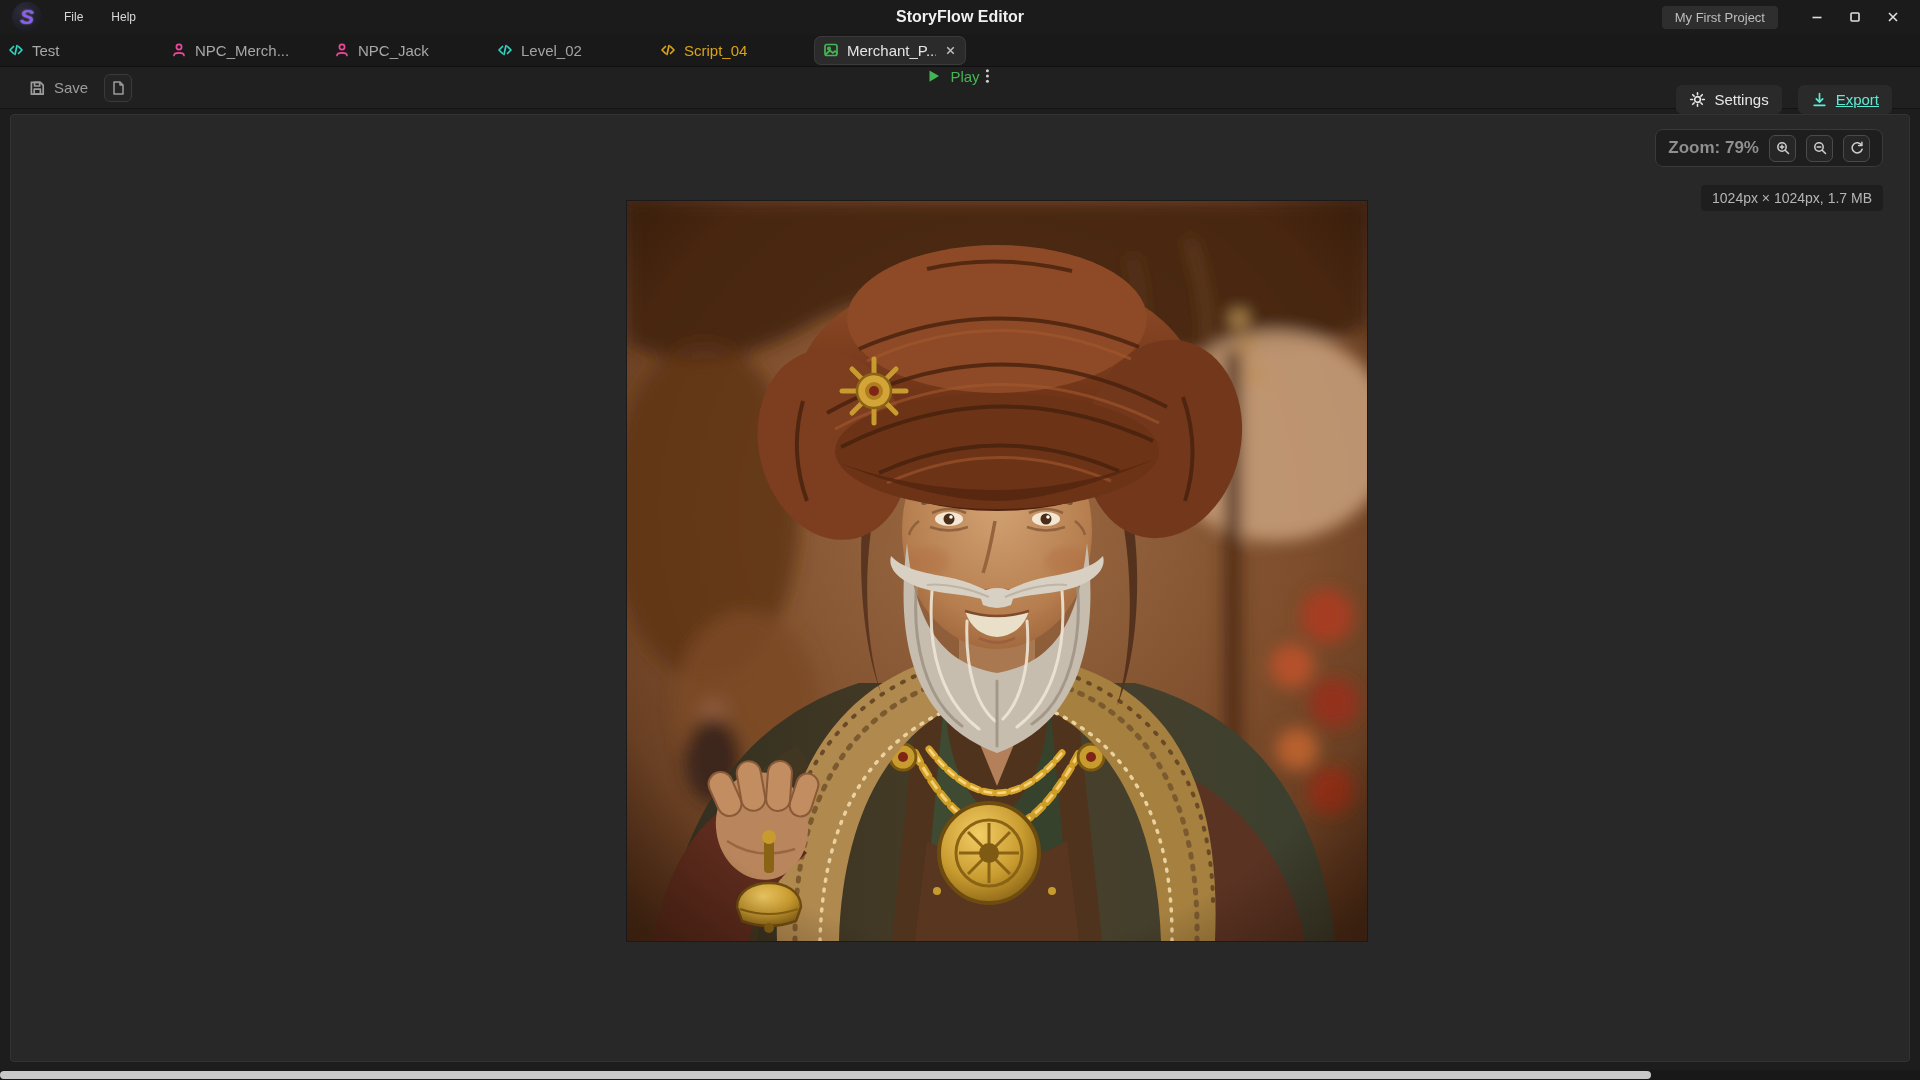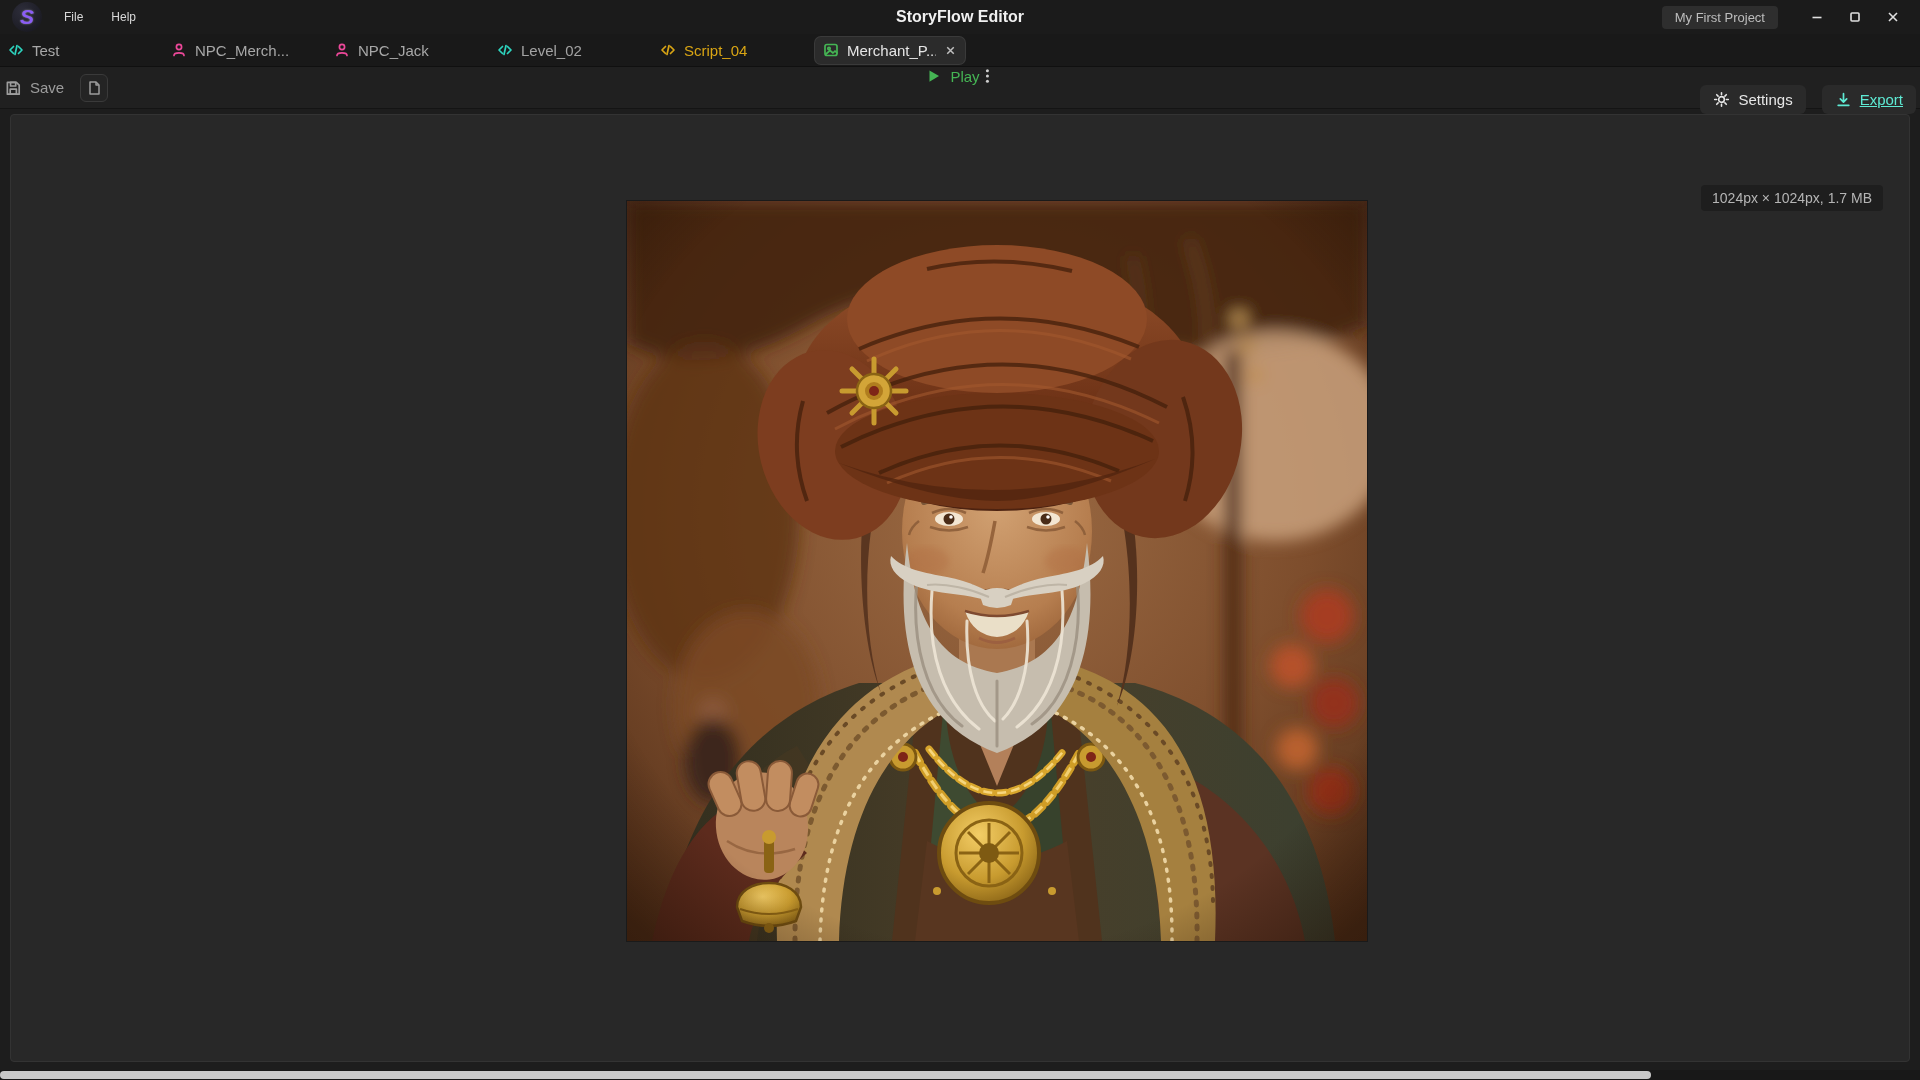--- a/index.html
+++ b/index.html
@@ -22,21 +22,21 @@
 
   
   .tabbar { height:33px; background:#191919; display:flex; align-items:center; gap:13px; border-bottom:1px solid #101010; }
   .tab { display:flex; align-items:center; gap:8px; height:27px; padding:0 8px; border-radius:6px; font-size:15px; color:#a8a8a8; width:150px; cursor:default; }
   .tab.active { background:#2b2b2b; box-shadow:0 0 0 1px #3a3a3a; color:#e5e5e5; }
   .tab-icon { display:flex; align-items:center; }
   .tab-label { white-space:nowrap; overflow:hidden; }
   .tab-close { margin-left:auto; color:#c0c0c0; display:flex; align-items:center; }
 
   
-  .toolbar { height:42px; background:#202020; border-bottom:1px solid #141414; display:flex; align-items:center; padding:0 4px; position:relative; }
+  .toolbar { height:42px; background:#202020; border-bottom:1px solid #141414; display:flex; align-items:center; padding:0 28px; position:relative; }
   .left-group { display:flex; align-items:center; gap:16px; }
   .btn { display:flex; align-items:center; gap:8px; font-size:15px; background:none; border:none; color:#9c9c9c; font-family:inherit; cursor:default; }
   .icon-btn { width:28px; height:28px; border:1px solid #3a3a3a; border-radius:6px; display:flex; align-items:center; justify-content:center; color:#9c9c9c; background:#242424; }
   .center-group { position:absolute; left:50%; top:0; height:100%; transform:translateX(-50%); display:flex; align-items:flex-start; }
   .right-group { margin-left:auto; display:flex; align-items:center; gap:16px;margin-top:23px; }
   .chip { background:#2a2a2a; border-radius:6px; padding:6px 13px; color:#e6e6e6; }
   .kebab { color:#cfcfcf; background:none; border:none; display:flex; align-items:center; }
 
   
   .canvas { position:absolute; left:10px; right:10px; top:114px; height:948px; background:#282828; border:1px solid #333; border-radius:4px; overflow:hidden; }
@@ -211,20 +211,41 @@
               <path d="M8 2.5 V10 M5 7.5 L8 10.5 L11 7.5 M3 13.5 H13"></path>
             </svg>
         </span>
         <span>Export</span>
       </button>
     </div>
   </div>
 
   <div class="canvas">
 
+    <div class="zoom-panel">
+      <span class="zoom-label">Zoom: 79%</span>
+      <button class="zoom-btn">
+        <svg width="16" height="16" viewBox="0 0 16 16" fill="none" stroke="currentColor" stroke-width="1.5" stroke-linecap="round">
+            <circle cx="7" cy="7" r="4.2"></circle>
+            <path d="M10.2 10.2 L13.5 13.5 M5.2 7 H8.8 M7 5.2 V8.8"></path>
+          </svg>
+      </button>
+      <button class="zoom-btn">
+        <svg width="16" height="16" viewBox="0 0 16 16" fill="none" stroke="currentColor" stroke-width="1.5" stroke-linecap="round">
+            <circle cx="7" cy="7" r="4.2"></circle>
+            <path d="M10.2 10.2 L13.5 13.5 M5.2 7 H8.8"></path>
+          </svg>
+      </button>
+      <button class="zoom-btn">
+        <svg width="16" height="16" viewBox="0 0 16 16" fill="none" stroke="currentColor" stroke-width="1.5" stroke-linecap="round" stroke-linejoin="round">
+            <path d="M12.6 5.2 A5.1 5.1 0 1 0 13.1 9.2"></path>
+            <path d="M12.9 2.3 V5.6 H9.6"></path>
+          </svg>
+      </button>
+    </div>
 
     <div class="size-badge">1024px × 1024px, 1.7 MB</div>
 
     <div class="image-frame">
       <svg viewBox="0 0 740 740" width="740" height="740">
         <defs>
           <radialGradient id="pbg" cx="50%" cy="42%" r="78%">
             <stop offset="0%" stop-color="#9c6b44"></stop>
               <stop offset="55%" stop-color="#7d4d2c"></stop>
               <stop offset="100%" stop-color="#4e2d18"></stop>

